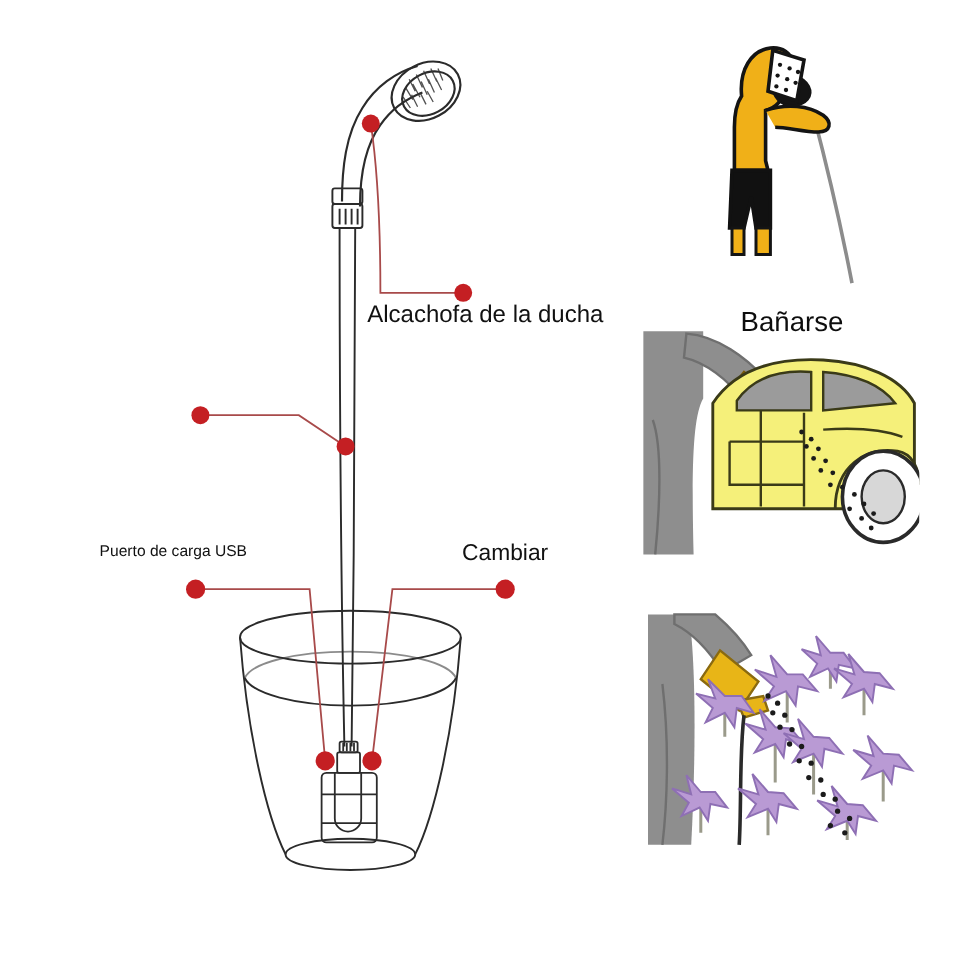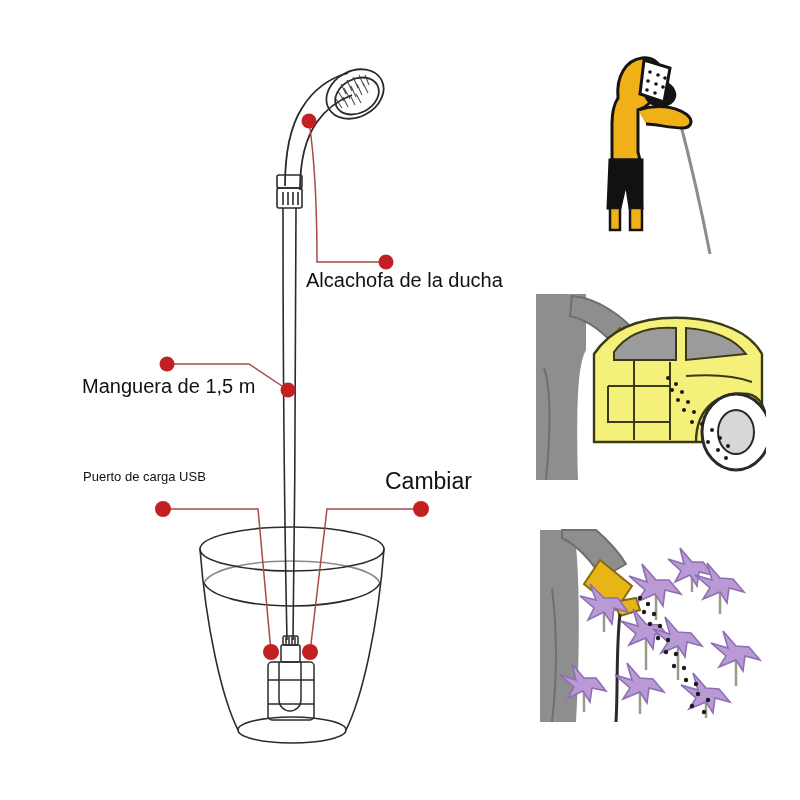--- a/index.html
+++ b/index.html
@@ -1,35 +1,35 @@
 <!DOCTYPE html>
 <html><head>
 <meta charset="utf-8">
 <style>
   html,body{margin:0;padding:0;}
   body{
     width:800px;height:800px;background:#ffffff;
     font-family:"Liberation Sans", sans-serif;
     overflow:hidden;position:relative;
   }
-  #root{position:relative;width:800px;height:684px;margin-top:18px;}
+  #root{position:relative;width:800px;height:684px;}
 
   
   .diagram{position:absolute;left:0;top:0;width:520px;height:800px;}
   .diagram svg{position:absolute;left:0;top:0;}
 
   .lbl{
     position:absolute;color:#111;
     font-family:"Liberation Sans", sans-serif;
     white-space:nowrap;line-height:1;
   }
   .lbl-shower{left:306px;top:252px;font-size:20px;}
   .lbl-hose{left:82px;top:358px;font-size:20px;}
   .lbl-usb{left:83px;top:452px;font-size:13px;}
-  .lbl-switch{left:385px;top:452px;font-size:23px;}
+  .lbl-switch{left:385px;top:452px;font-size:19px;}
 
   
   .panels{position:absolute;left:520px;top:0;width:280px;height:800px;}
   .panel{position:absolute;left:0;width:280px;}
   .panel-art{position:relative;margin:0 auto;}
   .caption{
     position:absolute;left:0;width:280px;text-align:center;
     color:#0d0d0d;font-family:"Liberation Sans", sans-serif;
     line-height:1;
   }
@@ -114,21 +114,20 @@
         <circle cx="167" cy="346" r="7.5"></circle>
         <circle cx="288" cy="372" r="7.5"></circle>
         <circle cx="163" cy="491" r="8"></circle>
         <circle cx="421" cy="491" r="8"></circle>
         <circle cx="271" cy="634" r="8"></circle>
         <circle cx="310" cy="634" r="8"></circle>
       </g>
     </svg>
 
     <div class="lbl lbl-shower">Alcachofa de la ducha</div>
-    <div class="lbl lbl-hose">Manguera de 1,5 m</div>
     <div class="lbl lbl-usb">Puerto de carga USB</div>
     <div class="lbl lbl-switch">Cambiar</div>
   </div>
 
   <div class="panels">
 
     <div class="panel p1">
       <svg class="panel-art" width="200" height="230" viewBox="0 0 200 230" style="display:block;margin-left:40px">
 
         <path d="M118,82 C128,120 140,170 150,222" fill="none" stroke="#8c8c8c" stroke-width="3"></path>
@@ -153,20 +152,21 @@
             <circle cx="103" cy="55" r="1.8"></circle>
           <circle cx="87" cy="58" r="1.8"></circle>
             <circle cx="95" cy="61" r="1.8"></circle>
         </g>
 
         <path d="M50,128 L82,128 L82,176 L70,176 L66,150 L60,176 L48,176 Z" fill="#111111" stroke="#111111" stroke-width="3"></path>
 
         <path d="M50,176 L60,176 L60,198 L50,198 Z" fill="#f0b018" stroke="#141414" stroke-width="2.5"></path>
         <path d="M70,176 L82,176 L82,198 L70,198 Z" fill="#f0b018" stroke="#141414" stroke-width="2.5"></path>
       </svg>
+      <div class="caption cap1">Bañarse</div>
     </div>
 
     <div class="panel p2">
       <svg class="panel-art" width="230" height="196" viewBox="0 0 230 196" style="display:block;margin-left:16px">
 
         <path d="M0,4 L50,4 L50,60 C42,74 40,110 42,190 L0,190 Z" fill="#8e8e8e"></path>
         <path d="M8,78 C16,100 14,150 10,190" fill="none" stroke="#6f6f6f" stroke-width="2"></path>
 
         <path d="M36,6 C62,8 86,26 102,44 L84,62 C70,44 52,30 34,26 Z" fill="#8e8e8e" stroke="#6f6f6f" stroke-width="2"></path>
 

